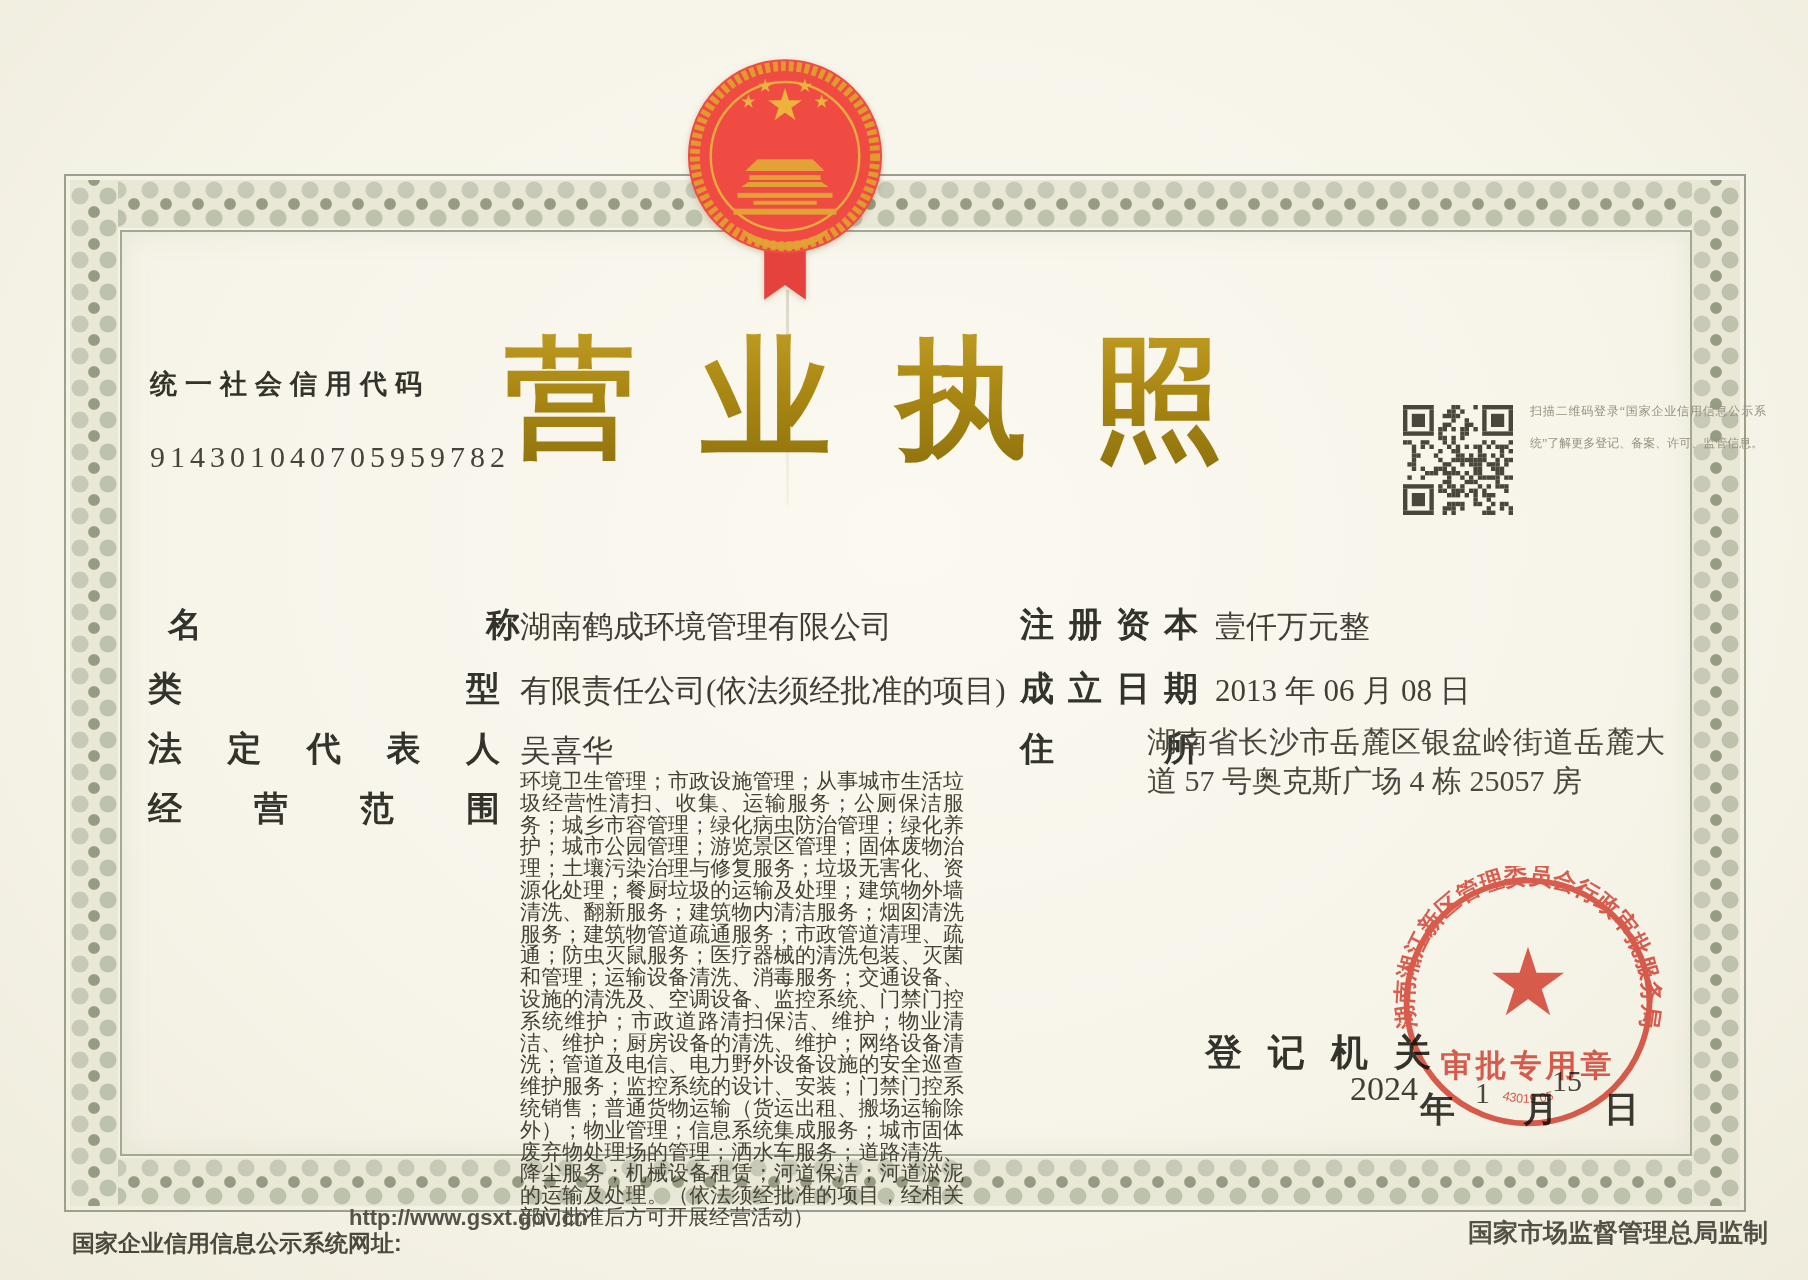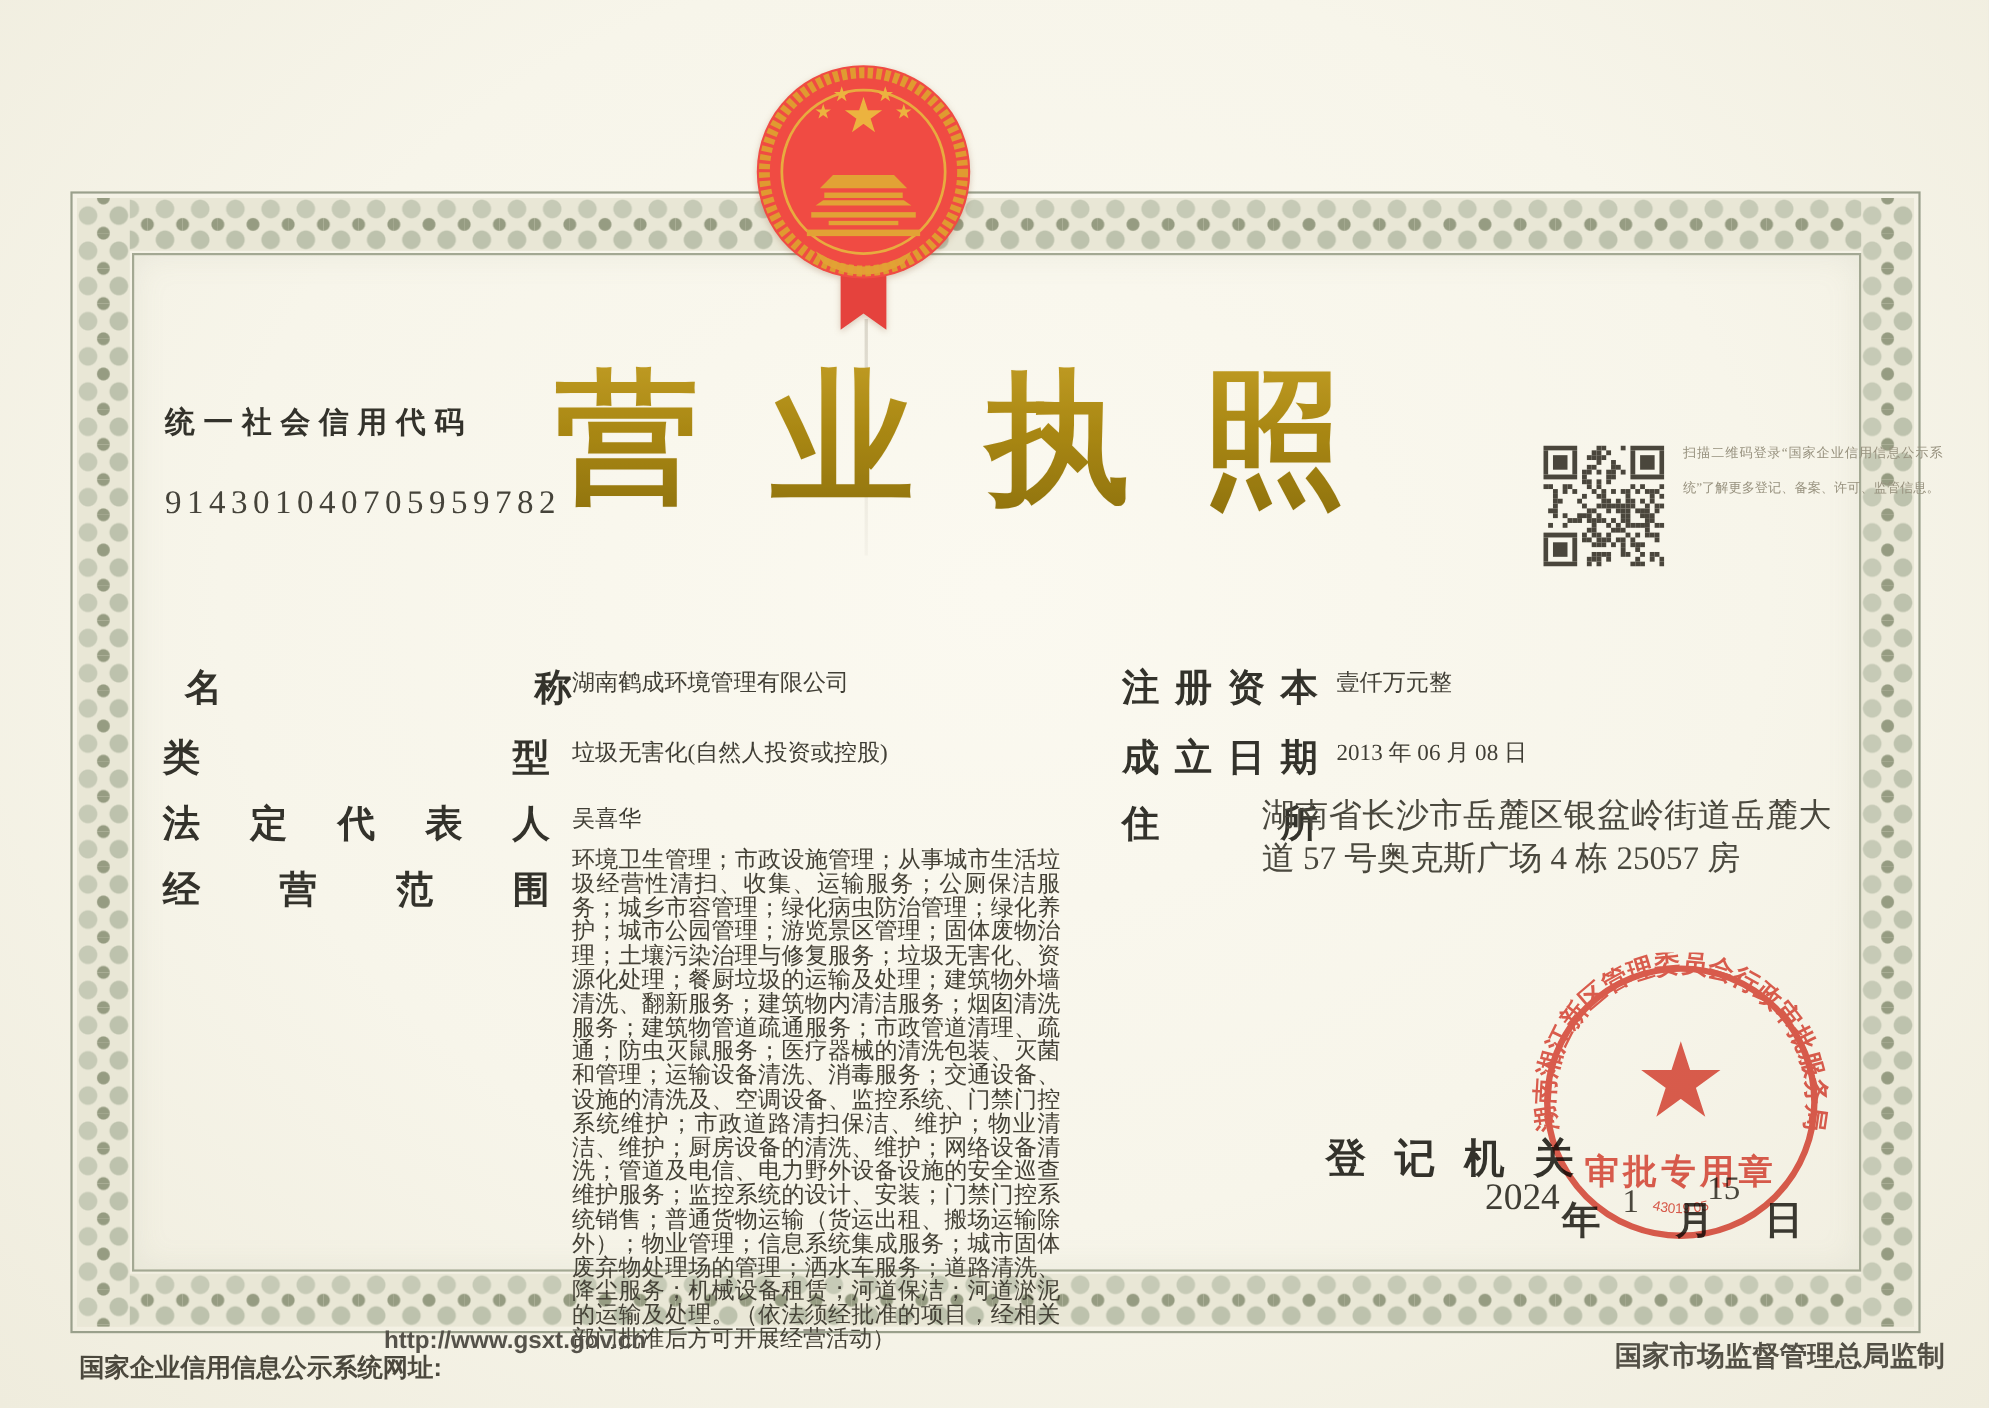--- a/index.html
+++ b/index.html
@@ -67,21 +67,21 @@
     color:#97917e;text-align:justify;
   }
 
   
   .flabel{
     font-family:"Liberation Sans",sans-serif;font-weight:700;color:#33322b;
     font-size:34px;text-align:justify;text-align-last:justify;
   }
   .flabel-l{left:148px;width:352px;}
   .flabel-r{left:1020px;width:178px;}
-  .fvalue{color:#403e35;font-size:21px;white-space:nowrap;}
+  .fvalue{color:#403e35;font-size:31px;white-space:nowrap;}
   .scope{
     left:520px;top:771px;width:444px;font-size:21px;line-height:21.8px;
     color:#44413６;color:#444136;text-align:justify;white-space:normal;
   }
   .address{
     left:1147px;top:722px;width:518px;font-size:30px;line-height:39px;
     color:#4a483e;white-space:normal;text-align:justify;
   }
 
   
@@ -345,21 +345,21 @@
       <rect x="83.60000000000001" y="105.60000000000001" width="4.4" height="4.4" fill="#4a463c"></rect>
       <rect x="88" y="105.60000000000001" width="4.4" height="4.4" fill="#4a463c"></rect>
       <rect x="105.60000000000001" y="105.60000000000001" width="4.4" height="4.4" fill="#4a463c"></rect>
     </svg>
   <div class="abs qr-caption">扫描二维码登录“国家企业信用信息公示系统”了解更多登记、备案、许可、监管信息。</div>
 
   <div class="abs flabel flabel-l" style="top:602px;margin-left:20px;">名称</div>
   <div class="abs fvalue" style="left:520px;top:606px;">湖南鹤成环境管理有限公司</div>
 
   <div class="abs flabel flabel-l" style="top:666px;">类型</div>
-  <div class="abs fvalue" style="left:520px;top:670px;">垃圾无害化(自然人投资或控股)</div>
+  <div class="abs fvalue" style="left:520px;top:670px;">有限责任公司(依法须经批准的项目)</div>
 
   <div class="abs flabel flabel-l" style="top:726px;">法定代表人</div>
   <div class="abs fvalue" style="left:520px;top:730px;">吴喜华</div>
 
   <div class="abs flabel flabel-l" style="top:786px;">经营范围</div>
   <div class="abs scope">环境卫生管理；市政设施管理；从事城市生活垃圾经营性清扫、收集、运输服务；公厕保洁服务；城乡市容管理；绿化病虫防治管理；绿化养护；城市公园管理；游览景区管理；固体废物治理；土壤污染治理与修复服务；垃圾无害化、资源化处理；餐厨垃圾的运输及处理；建筑物外墙清洗、翻新服务；建筑物内清洁服务；烟囱清洗服务；建筑物管道疏通服务；市政管道清理、疏通；防虫灭鼠服务；医疗器械的清洗包装、灭菌和管理；运输设备清洗、消毒服务；交通设备、设施的清洗及、空调设备、监控系统、门禁门控系统维护；市政道路清扫保洁、维护；物业清洁、维护；厨房设备的清洗、维护；网络设备清洗；管道及电信、电力野外设备设施的安全巡查维护服务；监控系统的设计、安装；门禁门控系统销售；普通货物运输（货运出租、搬场运输除外）；物业管理；信息系统集成服务；城市固体废弃物处理场的管理；洒水车服务；道路清洗、降尘服务；机械设备租赁；河道保洁；河道淤泥的运输及处理。（依法须经批准的项目，经相关部门批准后方可开展经营活动）</div>
 
   <div class="abs flabel flabel-r" style="top:602px;">注册资本</div>
   <div class="abs fvalue" style="left:1215px;top:606px;">壹仟万元整</div>
 

